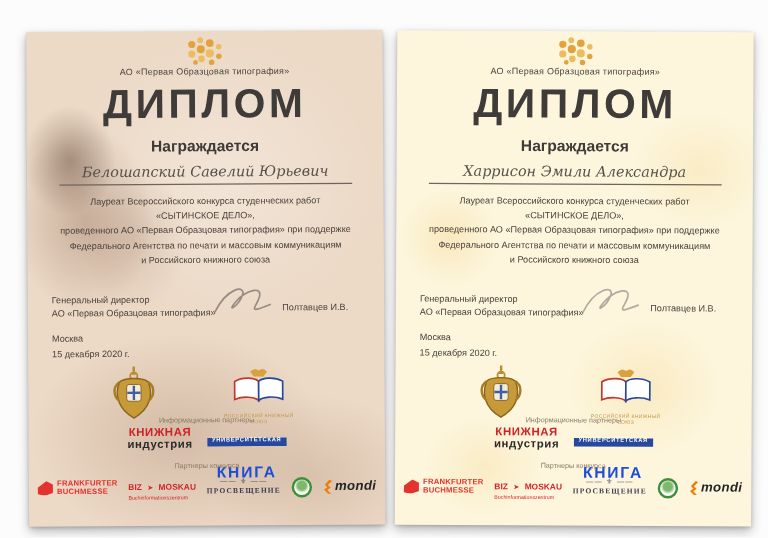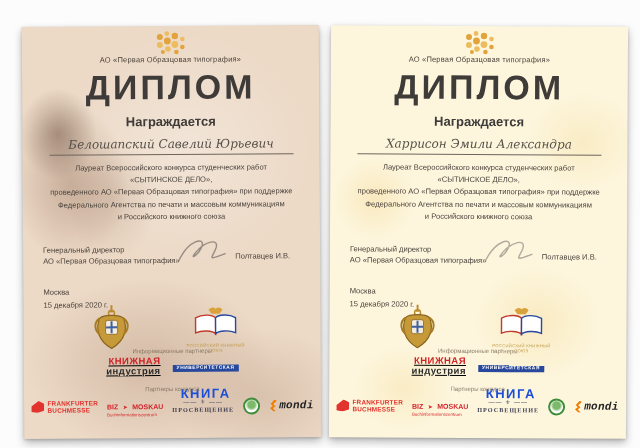--- a/index.html
+++ b/index.html
@@ -41,29 +41,29 @@
   .name-wrap{top:108px;}
   .name{display:inline-block;font-family:"DejaVu Serif",serif;font-style:italic;
     font-size:12px;color:#565049;padding:0 12px 3px 12px;min-width:220px;
     border-bottom:1px solid #6e655c;}
   .body-text{top:136px;font-size:7.6px;line-height:1.48;color:#4a423b;padding:0 18px;box-sizing:border-box;}
   .body-text .ln{margin:0 0 1px 0;}
   .sig-row{top:216px;height:30px;text-align:left;}
   .sig-text{position:absolute;left:20px;top:2px;font-size:7.6px;line-height:1.5;color:#4a423b;}
   .sig-scribble{position:absolute;left:152px;top:-6px;}
   .signer{position:absolute;right:30px;top:10px;font-size:7.6px;color:#4a423b;}
-  .place-date{top:260px;text-align:left;left:20px;width:auto;font-size:7.6px;line-height:1.7;color:#4a423b;}
+  .place-date{top:250px;text-align:left;left:20px;width:auto;font-size:7.6px;line-height:1.7;color:#4a423b;}
   .emblems{top:276px;height:54px;}
   .eagle{position:absolute;left:70px;top:2px;}
   .book-union{position:absolute;left:160px;top:4px;width:64px;text-align:center;}
   .book-caption{font-size:4.2px;color:#c09a4a;margin-top:1px;letter-spacing:0.3px;}
   .caption{font-size:6px;color:#8a7a66;}
   .cap-info{top:322px;}
   .info-logos{top:330px;display:flex;justify-content:center;align-items:flex-start;gap:12px;}
-  .knizhnaya{text-align:right;line-height:1.0;text-decoration:underline;}
+  .knizhnaya{text-align:center;line-height:1.0;}
   .kn1{font-size:9.5px;font-weight:700;color:#cf2127;letter-spacing:0.5px;}
   .kn2{font-size:9.5px;font-weight:700;color:#2b2b2b;letter-spacing:0.5px;}
   .univkniga{text-align:center;line-height:1.0;}
   .uk1{display:inline-block;background:#27489c;color:#ffffff;font-size:4.8px;font-weight:700;
       letter-spacing:0.6px;padding:1.5px 4px;}
   .uk2{font-size:13px;font-weight:700;color:#1d4ed8;letter-spacing:1.5px;margin-top:15px;}
   .cap-contest{top:360px;}
   .partner-row{top:369px;display:flex;justify-content:center;align-items:center;gap:9px;}
   .frank{display:flex;align-items:center;gap:3px;text-align:left;}
   .frank-icon{width:13px;height:12px;background:#e2332e;
@@ -71,21 +71,21 @@
   .frank-text{font-size:6.4px;font-weight:700;color:#e2332e;line-height:1.1;letter-spacing:0.2px;}
   .biz{text-align:left;line-height:1.1;}
   .biz-main{font-size:7px;font-weight:700;color:#d2232a;}
   .biz-arrow{color:#d2232a;font-size:6px;}
   .biz-sub{font-size:4.4px;color:#d2232a;}
   .prosv{text-align:center;line-height:1.2;}
   .prosv-top{font-size:6px;color:#55566e;letter-spacing:1px;}
   .prosv-name{font-family:"Liberation Serif",serif;font-size:6.2px;color:#3c3d52;letter-spacing:1px;font-weight:700;}
   .green-logo{width:17px;height:17px;border-radius:50%;border:2px solid #3f8f3a;
       background:radial-gradient(circle at 50% 40%, #7db96a 0 35%, #ffffff 60%);box-sizing:border-box;}
-  .mondi{display:flex;align-items:center;gap:2px;font-family:Liberation Mono, monospace;}
+  .mondi{display:flex;align-items:center;gap:2px;}
   .mondi-flame{width:8px;height:12px;background:#f07d00;
       clip-path:polygon(70% 0,20% 35%,45% 55%,10% 70%,55% 100%,85% 100%,45% 72%,80% 55%,50% 38%,95% 10%);}
   .mondi-text{font-size:11px;font-weight:700;font-style:italic;color:#232323;letter-spacing:0.3px;}
 </style>
 </head>
 <body>
 
 <div class="card card-left">
   <div class="photo-bg"></div>
   <div class="content">

